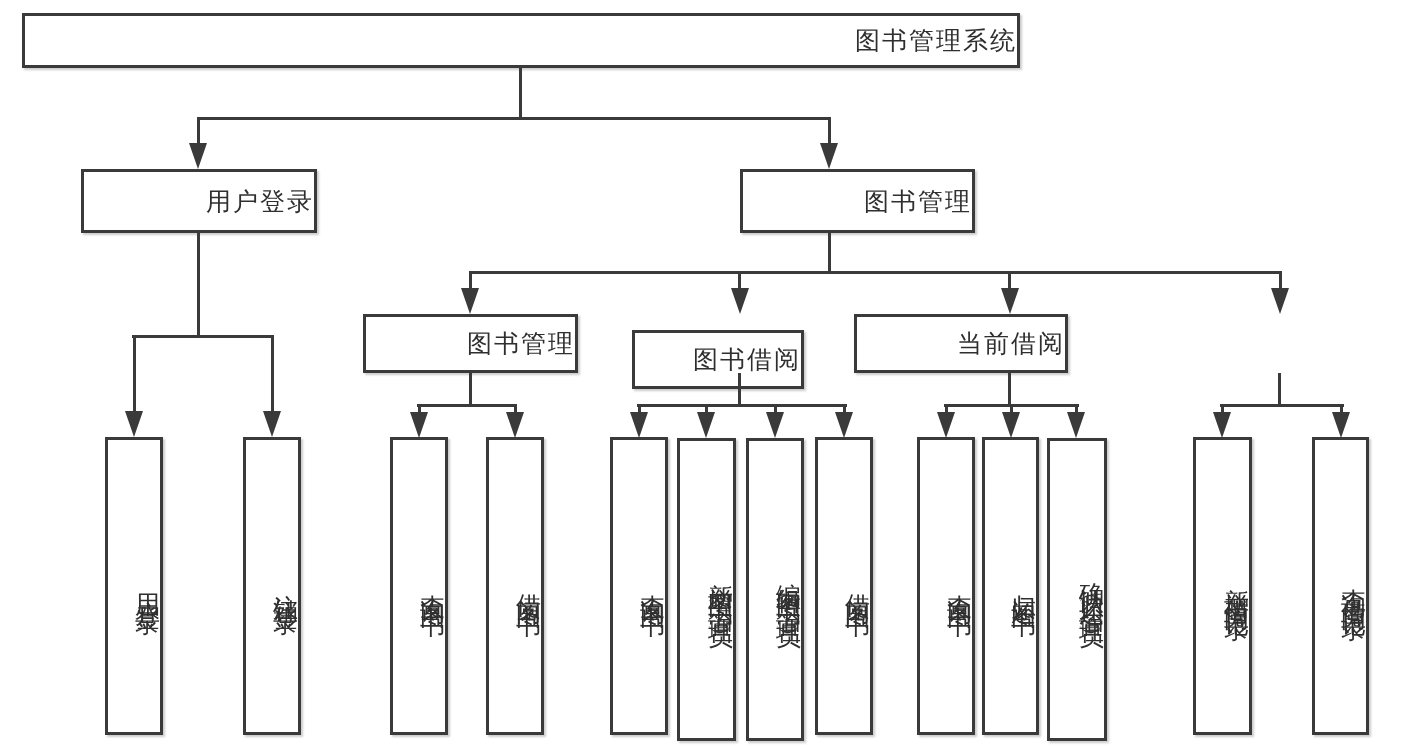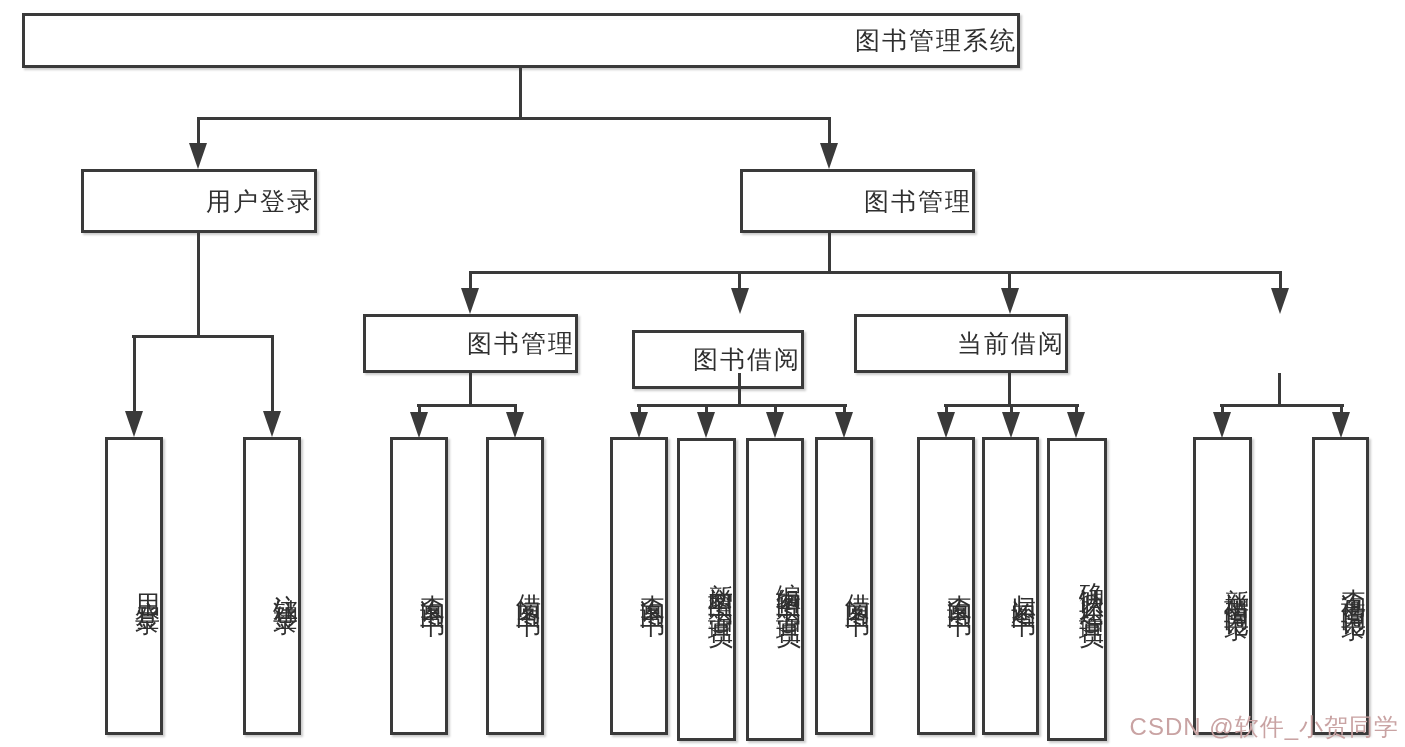--- a/index.html
+++ b/index.html
@@ -165,15 +165,14 @@
     <span class="lbl">确认归还（管理员）</span>
   </div>
 
   <div class="box vbox" style="left:1193px;top:437px;width:59px;height:298px">
     <span class="lbl">新增借阅记录</span>
   </div>
   <div class="box vbox" style="left:1312px;top:437px;width:57px;height:298px">
     <span class="lbl">查询借阅记录</span>
   </div>
 
-  <div class="watermark">CSDN @软件_小贺同学</div>
 
 </div>
 
 </body></html>

